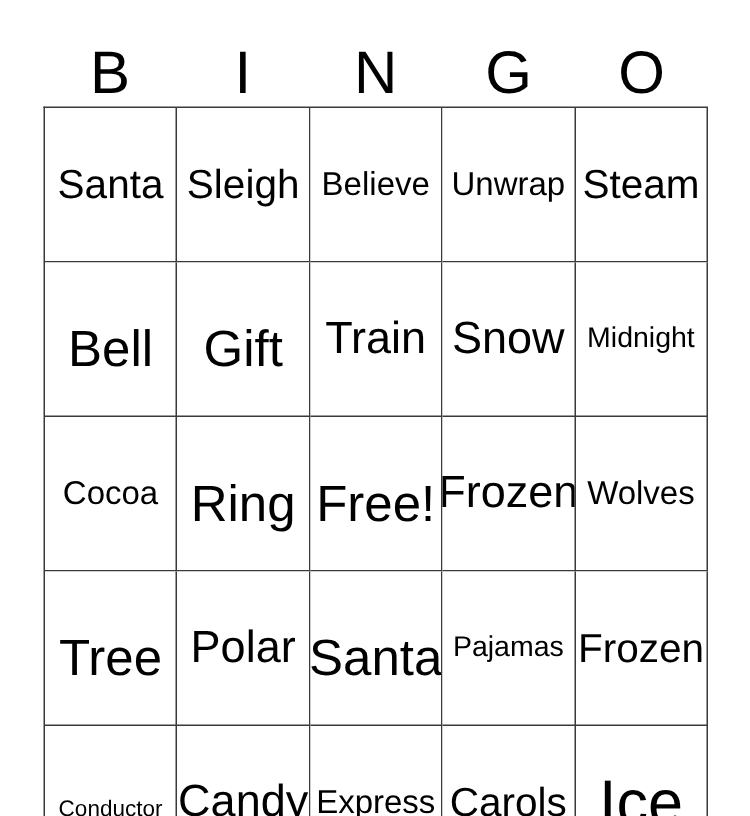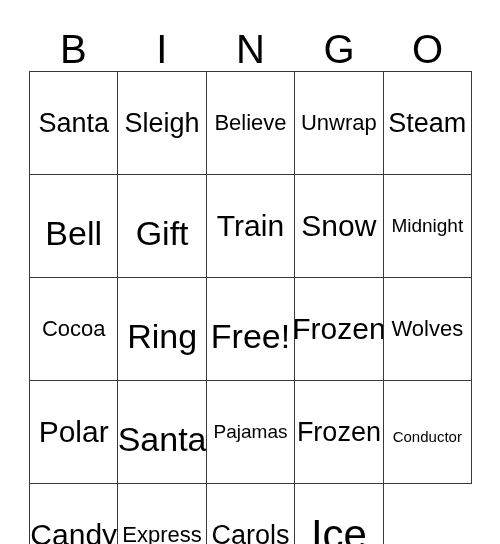--- a/index.html
+++ b/index.html
@@ -142,20 +142,23 @@
       <div class="cell">
         <span class="cell-text fs-xl">Free!</span>
       </div>
       <div class="cell">
         <span class="cell-text fs-lg">Frozen</span>
       </div>
       <div class="cell">
         <span class="cell-text fs-sm">Wolves</span>
       </div>
       <div class="cell">
+        <span class="cell-text fs-xl">Tree</span>
+      </div>
+      <div class="cell">
         <span class="cell-text fs-lg">Polar</span>
       </div>
       <div class="cell">
         <span class="cell-text fs-xl">Santa</span>
       </div>
       <div class="cell">
         <span class="cell-text fs-xs">Pajamas</span>
       </div>
       <div class="cell">
         <span class="cell-text fs-md">Frozen</span>

